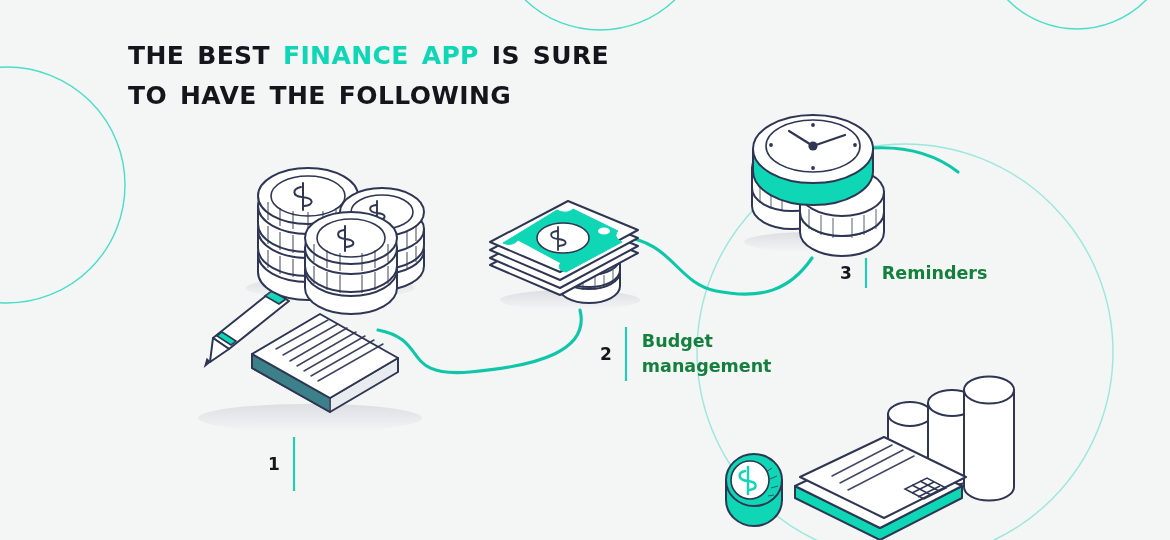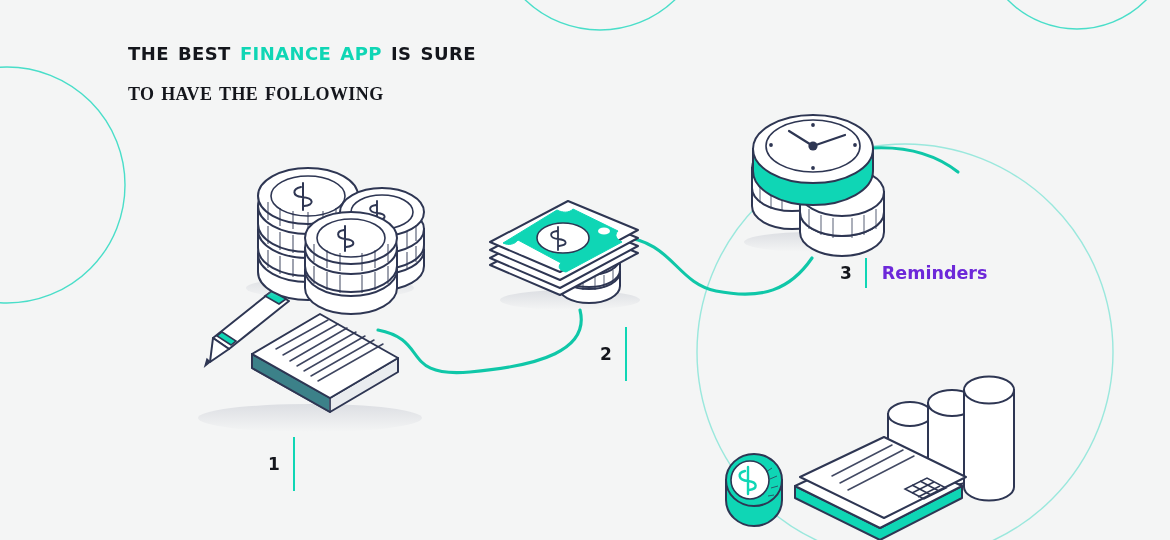--- a/index.html
+++ b/index.html
@@ -12,29 +12,29 @@
   }
   #stage{position:absolute;inset:0;width:1170px;height:540px;}
   #art{position:absolute;left:0;top:0;width:1170px;height:540px;}
 
   
   .heading{
     position:absolute;left:128px;top:32px;
     width:640px;
     font-family:"DejaVu Sans", sans-serif;
     font-weight:bold;
-    font-size:25px;
+    font-size:36px;
     line-height:40px;
     letter-spacing:0.4px;
     color:#14161c;
     font-variant:small-caps;
     text-transform:lowercase;
   }
   .heading .accent{color:#0fd6b5;}
-  .heading .l2{display:block;font-family:Liberation Serif, serif;}
+  .heading .l2{display:block;}
 
   
   .step{position:absolute;display:flex;align-items:center;}
   .step .num{
     font-family:"DejaVu Sans", sans-serif;
     font-weight:bold;
     font-size:17px;
     color:#14161c;
     line-height:1;
     padding-right:13px;
@@ -42,23 +42,23 @@
   .step .rule{
     width:2px;
     background:#0fd6b5;
     align-self:stretch;
   }
   .step .txt{
     font-family:"DejaVu Sans", sans-serif;
     font-weight:bold;
     font-size:17.5px;
     line-height:25px;
-    color:#6d28d9;
-    padding-left:15px;
+    color:#15803d;
     white-space:pre-line;
+    margin-left:15px;
   }
   #step-1{left:268px;top:437px;height:54px;}
   #step-2{left:600px;top:327px;height:54px;}
   #step-3{left:840px;top:258px;height:30px;}
 </style>
 </head>
 <body>
 
 <div id="stage">
 
@@ -362,20 +362,22 @@
   </div>
 
   <div class="step" id="step-1">
     <span class="num">1</span>
     <span class="rule"></span>
   </div>
 
   <div class="step" id="step-2">
     <span class="num">2</span>
     <span class="rule"></span>
+    <span class="txt">Budget
+management</span>
   </div>
 
   <div class="step" id="step-3">
     <span class="num">3</span>
     <span class="rule"></span>
     <span class="txt">Reminders</span>
   </div>
 
 </div>
 

